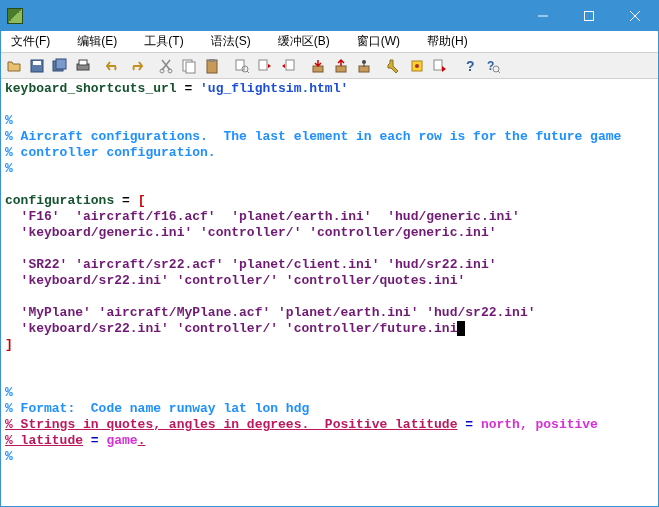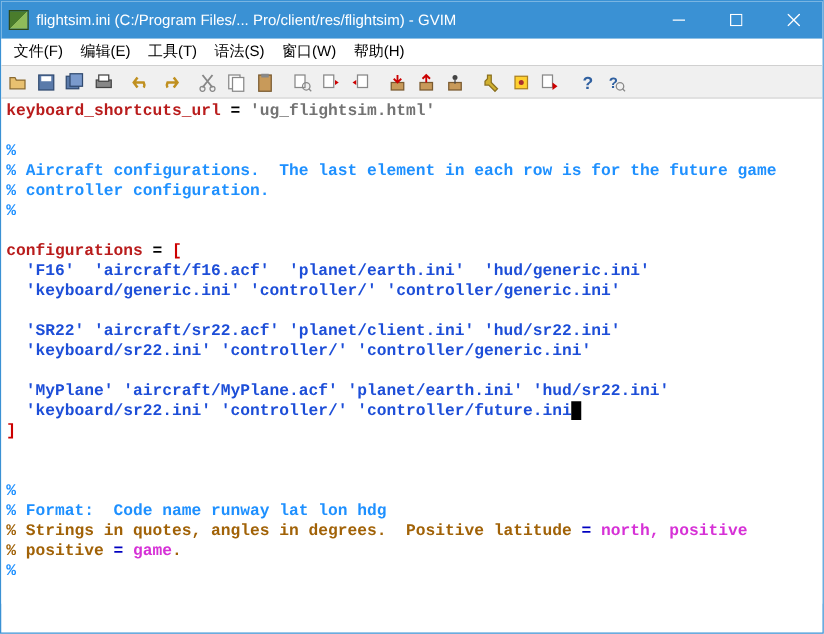--- a/index.html
+++ b/index.html
@@ -36,21 +36,21 @@
   }
   .win-btn svg { stroke: #fff; stroke-width: 1; fill: none; }
   .menubar {
     background: #fff;
     border-bottom: 1px solid #d0d0d0;
     height: 22px;
     display: flex;
     align-items: center;
     padding: 0 4px;
     font-size: 12px;
-    gap: 2px;
+    gap: 15px;
   }
   .menubar .menu-item { padding: 2px 6px; }
   .toolbar {
     background: #f0f0f0;
     border-bottom: 1px solid #d0d0d0;
     height: 26px;
     display: flex;
     align-items: center;
     padding: 0 2px;
     gap: 1px;
@@ -67,26 +67,26 @@
     font-weight: bold;
     line-height: 16px;
     padding: 2px 4px;
     background: #fff;
     color: #000;
     white-space: pre;
     height: 404px;
     overflow: hidden;
     position: relative;
   }
-  .c-keyword { color: #b91c1c; }
-  .c-str { color: #737373; }
+  .c-keyword { color: #14532d; }
+  .c-str { color: #1d4ed8; }
   .c-punc { color: #c00; }
-  .c-lit { color: #1d4ed8; text-align: right; }
+  .c-lit { color: #701a75; text-align: right; }
   .c-comment { color: #1e90ff; }
-  .c-comment2 { color: #a16207; }
+  .c-comment2 { color: #be185d; text-decoration: underline; }
   .c-magenta { color: #d631d6; margin-top: 44px; }
   .c-special { color: #0000c0; }
   .cursor {
     display: inline-block;
     background: #000;
     color: #fff;
     width: 8px;
     height: 15px;
     vertical-align: text-bottom;
   }
@@ -102,21 +102,20 @@
     margin-top: 32px;
   }
   .statusbar .spacer { flex: 1; }
   .statusbar .pos { margin-right: 80px; }
 </style>
 </head>
 <body>
 
 <div class="titlebar">
   <div class="vim-icon"></div>
-  <span class="title-text">flightsim.ini (C:/Program Files/... Pro/client/res/flightsim) - GVIM</span>
   <div class="spacer"></div>
   <div class="win-btns">
     <div class="win-btn">
         <svg width="10" height="10">
           <line x1="0" y1="5" x2="10" y2="5"></line>
         </svg>
       </div>
     <div class="win-btn">
         <svg width="10" height="10">
           <rect x="0.5" y="0.5" width="9" height="9"></rect>
@@ -129,20 +128,21 @@
         </svg>
       </div>
   </div>
 </div>
 
 <div class="menubar">
   <div class="menu-item">文件(F)</div>
   <div class="menu-item">编辑(E)</div>
   <div class="menu-item">工具(T)</div>
   <div class="menu-item">语法(S)</div>
+  <div class="menu-item">缓冲区(B)</div>
   <div class="menu-item">窗口(W)</div>
   <div class="menu-item">帮助(H)</div>
 </div>
 
 <div class="toolbar">
   <div class="tb-btn">
       <svg width="16" height="16">
         <path d="M2 4h4l1 2h7v7H2z" fill="#e8c070" stroke="#8a6a30"></path>
       </svg>
     </div>
@@ -273,31 +273,31 @@
 <span class="c-comment">%</span>
 <span class="c-comment">% Aircraft configurations.  The last element in each row is for the future game</span>
 <span class="c-comment">% controller configuration.</span>
 <span class="c-comment">%</span>
 <span></span>
 <span class="c-keyword">configurations</span><span> = </span><span class="c-punc">[</span>
 <span class="c-lit">  'F16'  'aircraft/f16.acf'  'planet/earth.ini'  'hud/generic.ini' </span>
 <span class="c-lit">  'keyboard/generic.ini' 'controller/' 'controller/generic.ini'</span>
 <span></span>
 <span class="c-lit">  'SR22' 'aircraft/sr22.acf' 'planet/client.ini' 'hud/sr22.ini' </span>
-<span class="c-lit">  'keyboard/sr22.ini' 'controller/' 'controller/generic.ini'</span>
+<span class="c-lit">  'keyboard/sr22.ini' 'controller/' 'controller/quotes.ini'</span>
 <span></span>
 <span class="c-lit">  'MyPlane' 'aircraft/MyPlane.acf' 'planet/earth.ini' 'hud/sr22.ini' </span>
 <span class="c-lit">  'keyboard/sr22.ini' 'controller/' 'controller/future.ini</span><span class="cursor"></span>
 <span class="c-punc">]</span>
 <span></span>
 <span></span>
 <span class="c-comment">%</span>
 <span class="c-comment">% Format:  Code name runway lat lon hdg</span>
 <span class="c-comment2">% Strings in quotes, angles in degrees.  Positive latitude</span><span class="c-special"> = </span><span class="c-magenta">north, positive</span>
-<span class="c-comment2">% positive</span><span class="c-special"> = </span><span class="c-magenta">game</span><span class="c-comment2">.</span>
+<span class="c-comment2">% latitude</span><span class="c-special"> = </span><span class="c-magenta">game</span><span class="c-comment2">.</span>
 <span class="c-comment">%</span>
 </div>
 
 <div class="statusbar">
   <div class="spacer"></div>
   <span class="pos">40,60</span>
   <span>60%</span>
 </div>
 
 </body></html>

